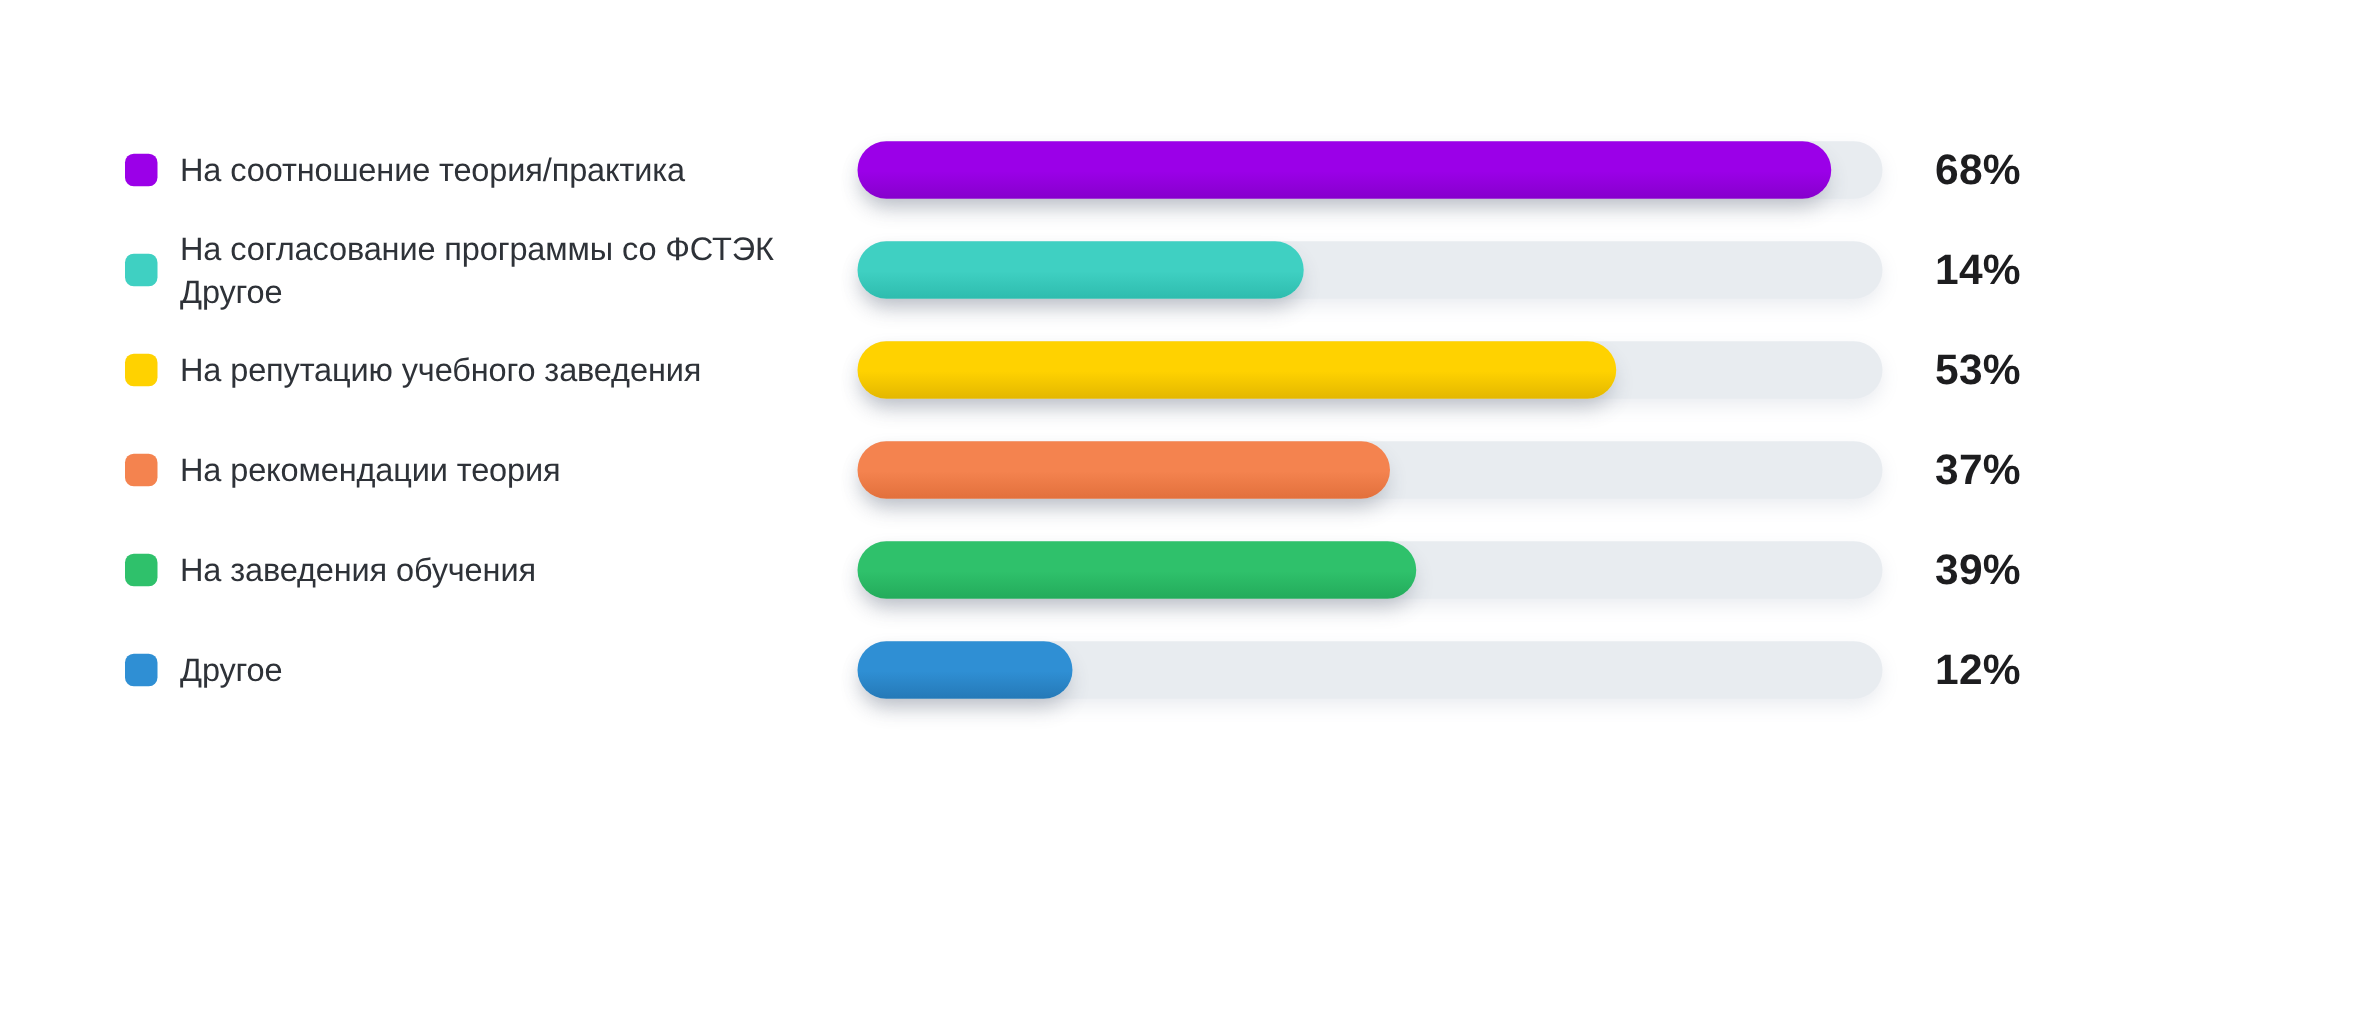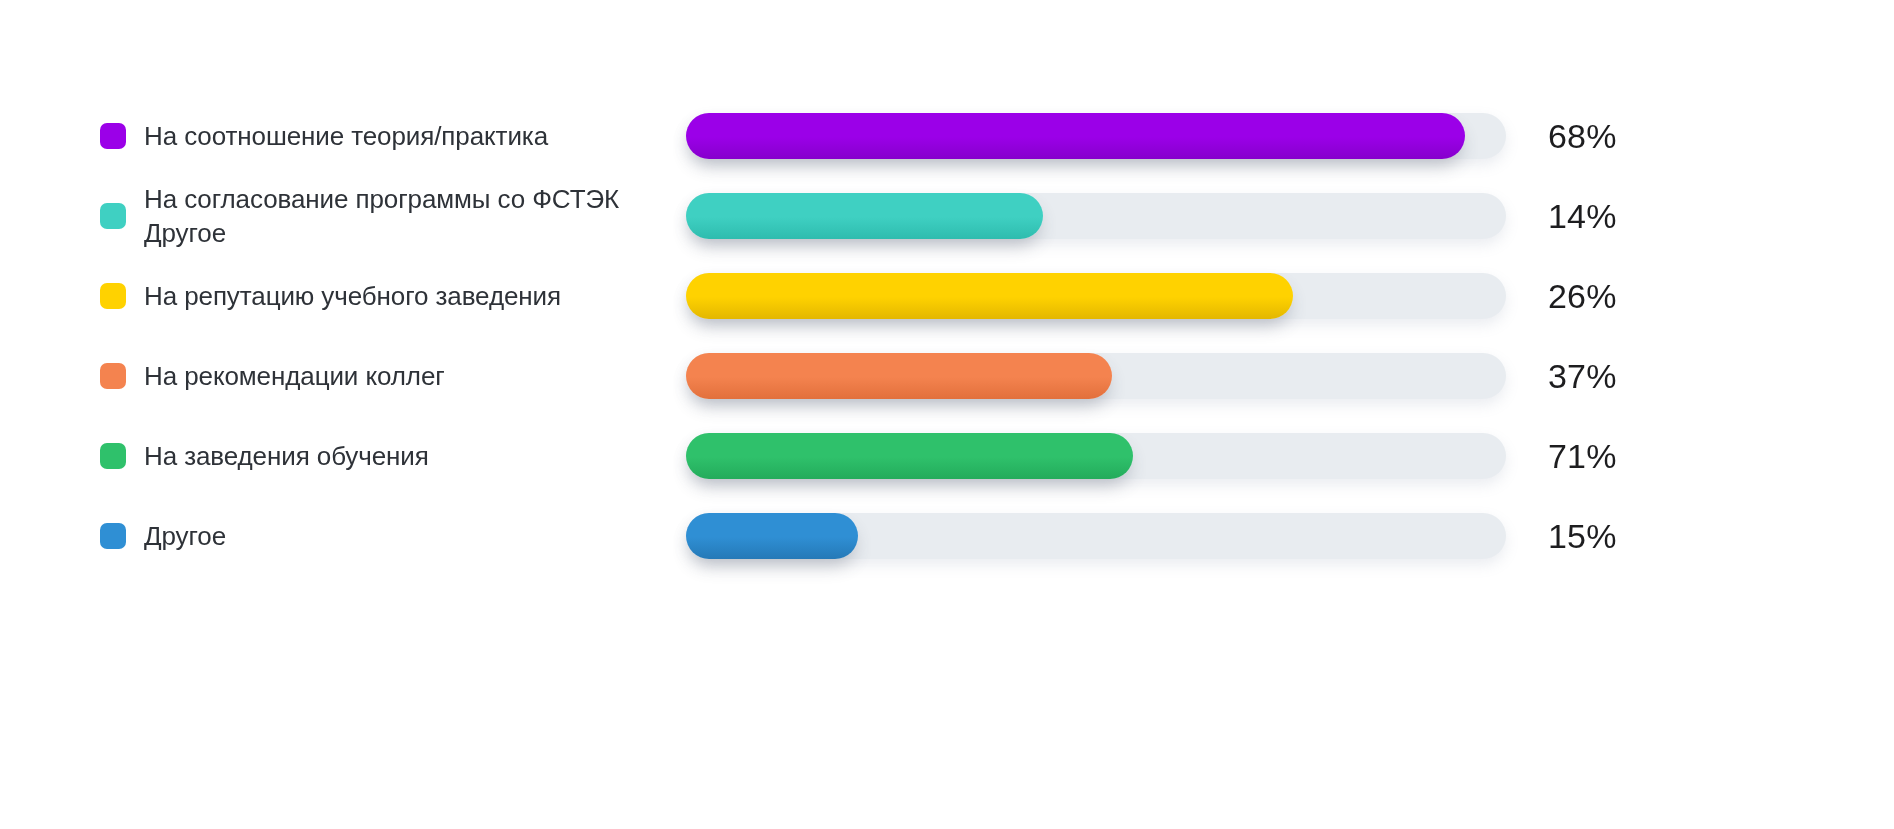--- a/index.html
+++ b/index.html
@@ -91,21 +91,21 @@
     min-width: 46px;
   }
 
   
   .value-cell {
     flex: 0 0 auto;
     width: 240px;
     padding-left: 42px;
     box-sizing: border-box;
     font-size: 34px;
-    font-weight: 400;
+    font-weight: 700;
     color: #1d1d1f;
     letter-spacing: 0.2px;
   }
 </style>
 </head>
 <body>
 
 <div id="chart-root">
   <div class="rows">
 
@@ -139,56 +139,56 @@
     <div class="row">
       <div class="legend-cell">
         <span class="swatch" style="background: rgb(255, 210, 0);"></span>
         <span class="legend-label">На репутацию учебного заведения</span>
       </div>
       <div class="bar-cell">
         <div class="track">
           <div class="fill" style="width: 74%; background: linear-gradient(rgb(255, 210, 0) 0%, rgb(255, 210, 0) 52%, rgb(227, 183, 0) 100%); box-shadow: rgba(60, 70, 90, 0.3) 0px 10px 18px -4px;"></div>
         </div>
       </div>
-      <div class="value-cell">26%</div>
+      <div class="value-cell">53%</div>
     </div>
 
     <div class="row">
       <div class="legend-cell">
         <span class="swatch" style="background: rgb(244, 131, 79);"></span>
-        <span class="legend-label">На рекомендации коллег</span>
+        <span class="legend-label">На рекомендации теория</span>
       </div>
       <div class="bar-cell">
         <div class="track">
           <div class="fill" style="width: 52%; background: linear-gradient(rgb(244, 131, 79) 0%, rgb(244, 131, 79) 52%, rgb(226, 112, 60) 100%); box-shadow: rgba(60, 70, 90, 0.3) 0px 10px 18px -4px;"></div>
         </div>
       </div>
       <div class="value-cell">37%</div>
     </div>
 
     <div class="row">
       <div class="legend-cell">
         <span class="swatch" style="background: rgb(47, 193, 107);"></span>
         <span class="legend-label">На заведения обучения</span>
       </div>
       <div class="bar-cell">
         <div class="track">
           <div class="fill" style="width: 54.5%; background: linear-gradient(rgb(47, 193, 107) 0%, rgb(47, 193, 107) 52%, rgb(35, 171, 91) 100%); box-shadow: rgba(60, 70, 90, 0.3) 0px 10px 18px -4px;"></div>
         </div>
       </div>
-      <div class="value-cell">71%</div>
+      <div class="value-cell">39%</div>
     </div>
 
     <div class="row">
       <div class="legend-cell">
         <span class="swatch" style="background: rgb(47, 143, 212);"></span>
         <span class="legend-label">Другое</span>
       </div>
       <div class="bar-cell">
         <div class="track">
           <div class="fill" style="width: 21%; background: linear-gradient(rgb(47, 143, 212) 0%, rgb(47, 143, 212) 52%, rgb(37, 121, 183) 100%); box-shadow: rgba(60, 70, 90, 0.3) 0px 10px 18px -4px;"></div>
         </div>
       </div>
-      <div class="value-cell">15%</div>
+      <div class="value-cell">12%</div>
     </div>
 
   </div>
 </div>
 
 </body></html>

